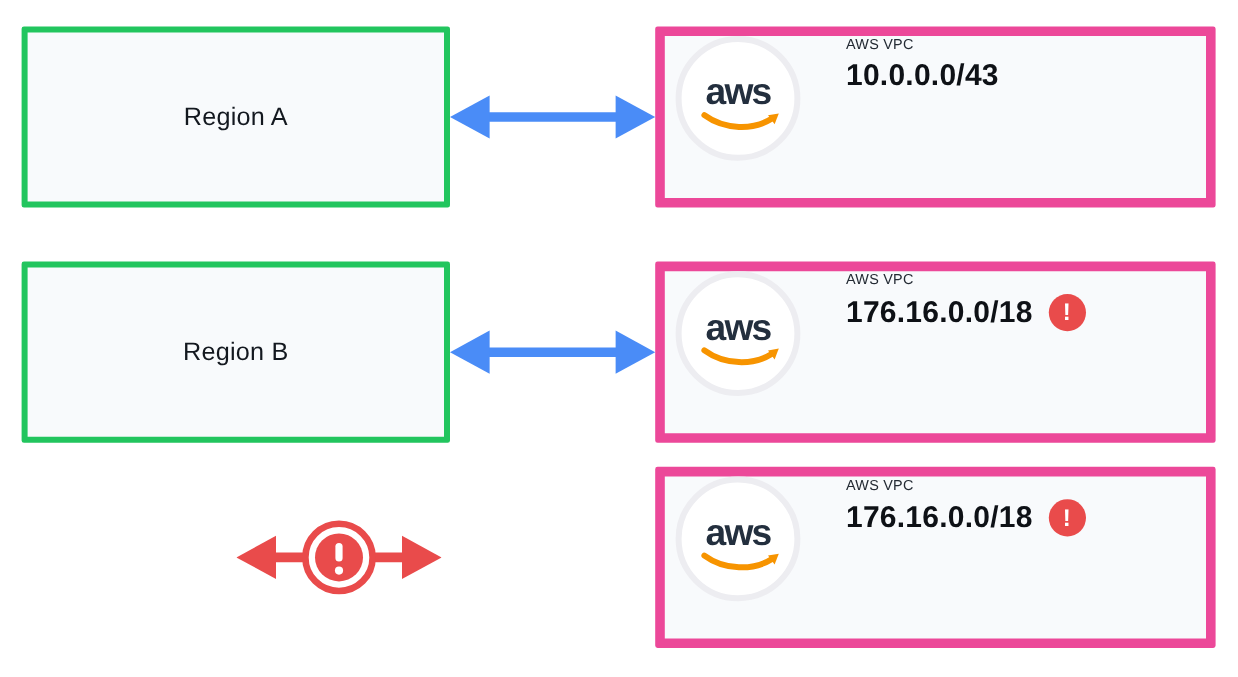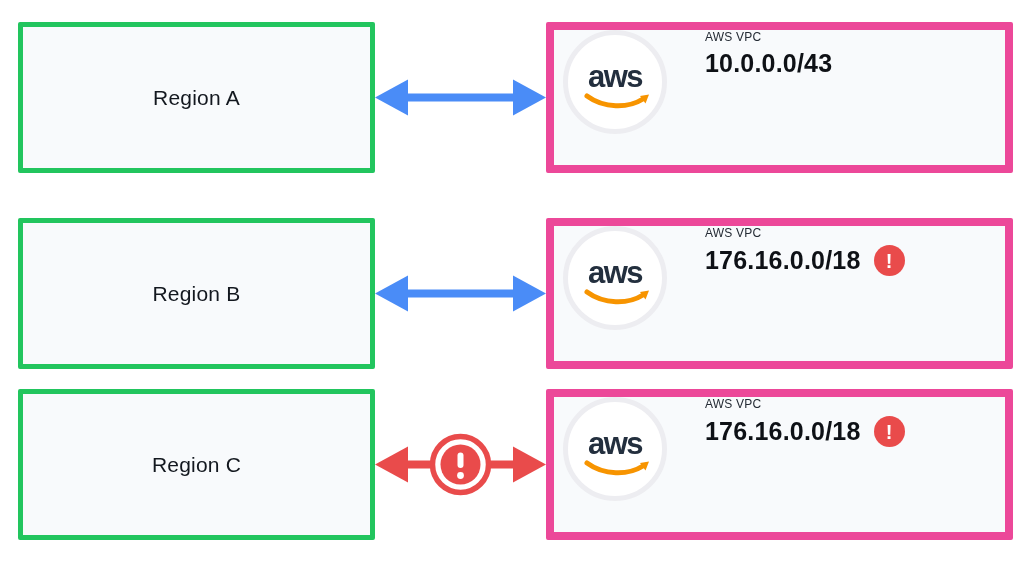--- a/index.html
+++ b/index.html
@@ -168,23 +168,20 @@
         <div class="vpc-label">AWS VPC</div>
         <div class="cidr-line">
           <span class="cidr">176.16.0.0/18</span>
           <span class="warn-badge">!</span>
         </div>
       </div>
     </div>
   </div>
 
   <div class="row row-3">
-    <div class="region-box">
-      <span class="region-label">Region C</span>
-    </div>
     <div class="connector">
       <svg width="171" height="151" viewBox="0 0 171 151">
         <line x1="26" y1="75.5" x2="145" y2="75.5" stroke="#e94b4b" stroke-width="8"></line>
         <polygon points="0,75.5 33,57.5 33,93.5" fill="#e94b4b"></polygon>
         <polygon points="171,75.5 138,57.5 138,93.5" fill="#e94b4b"></polygon>
         <g>
           <circle cx="85.5" cy="75.5" r="28" fill="#ffffff" stroke="#e94b4b" stroke-width="5.5"></circle>
           <circle cx="85.5" cy="75.5" r="20" fill="#e94b4b"></circle>
           <rect x="82.5" y="63.5" width="6" height="15.5" rx="3" fill="#ffffff"></rect>
           <circle cx="85.5" cy="86.5" r="3.4" fill="#ffffff"></circle>

